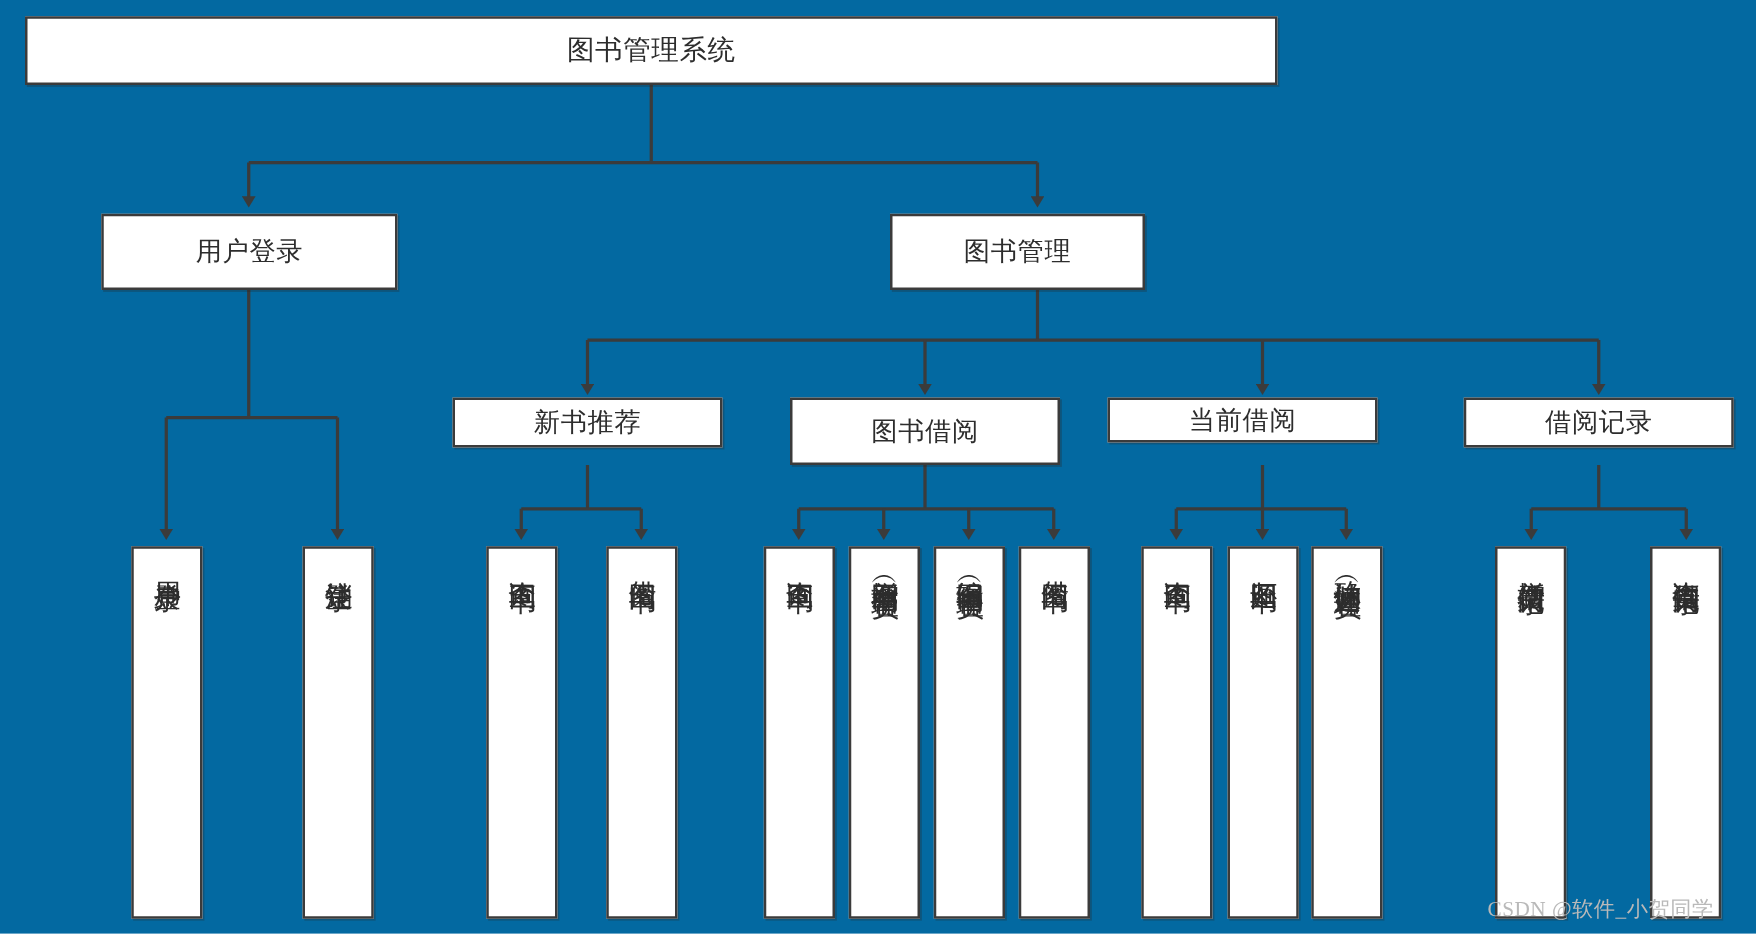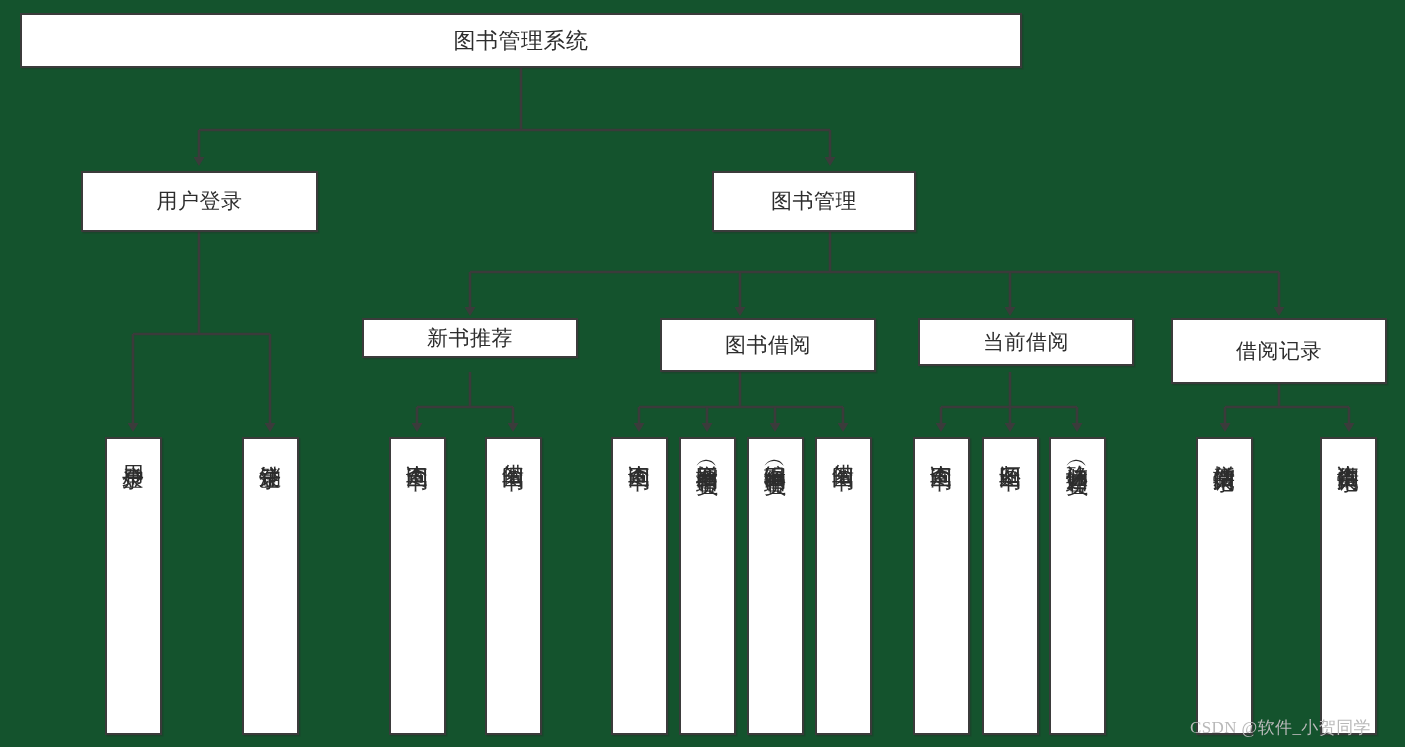--- a/index.html
+++ b/index.html
@@ -5,21 +5,21 @@
 <style>
   html, body {
     margin: 0;
     padding: 0;
     background: #ffffff;
   }
   #canvas {
     position: relative;
     width: 1405px;
     height: 747px;
-    background: #14532d;
+    background: #0369a1;
     font-family: "DejaVu Sans", "Liberation Sans", sans-serif;
     overflow: hidden;
   }
   #edges {
     position: absolute;
     left: 0;
     top: 0;
     width: 1405px;
     height: 747px;
     pointer-events: none;
@@ -133,27 +133,27 @@
   <div class="node h" style="left:81px; top:171px; width:237px; height:61px;">
     <span class="label">用户登录</span>
   </div>
   <div class="node h" style="left:712px; top:171px; width:204px; height:61px;">
     <span class="label">图书管理</span>
   </div>
 
   <div class="node h" style="left:362px; top:318px; width:216px; height:40px;">
     <span class="label">新书推荐</span>
   </div>
-  <div class="node h" style="left:632px; top:318px; width:216px; height:54px;margin-left:28px;">
+  <div class="node h" style="left:632px; top:318px; width:216px; height:54px;">
     <span class="label">图书借阅</span>
   </div>
-  <div class="node h" style="left:918px; top:318px; width:216px; height:48px;">
+  <div class="node h" style="left:886px; top:318px; width:216px; height:36px;">
     <span class="label">当前借阅</span>
   </div>
-  <div class="node h" style="left:1171px; top:318px; width:216px; height:66px;">
+  <div class="node h" style="left:1171px; top:318px; width:216px; height:40px;">
     <span class="label">借阅记录</span>
   </div>
 
   <div class="node v" style="left:105px; top:437px; width:57px; height:298px;">
     <span class="label">用户登录</span>
   </div>
   <div class="node v" style="left:242px; top:437px; width:57px; height:298px;">
     <span class="label">注销登录</span>
   </div>
 

